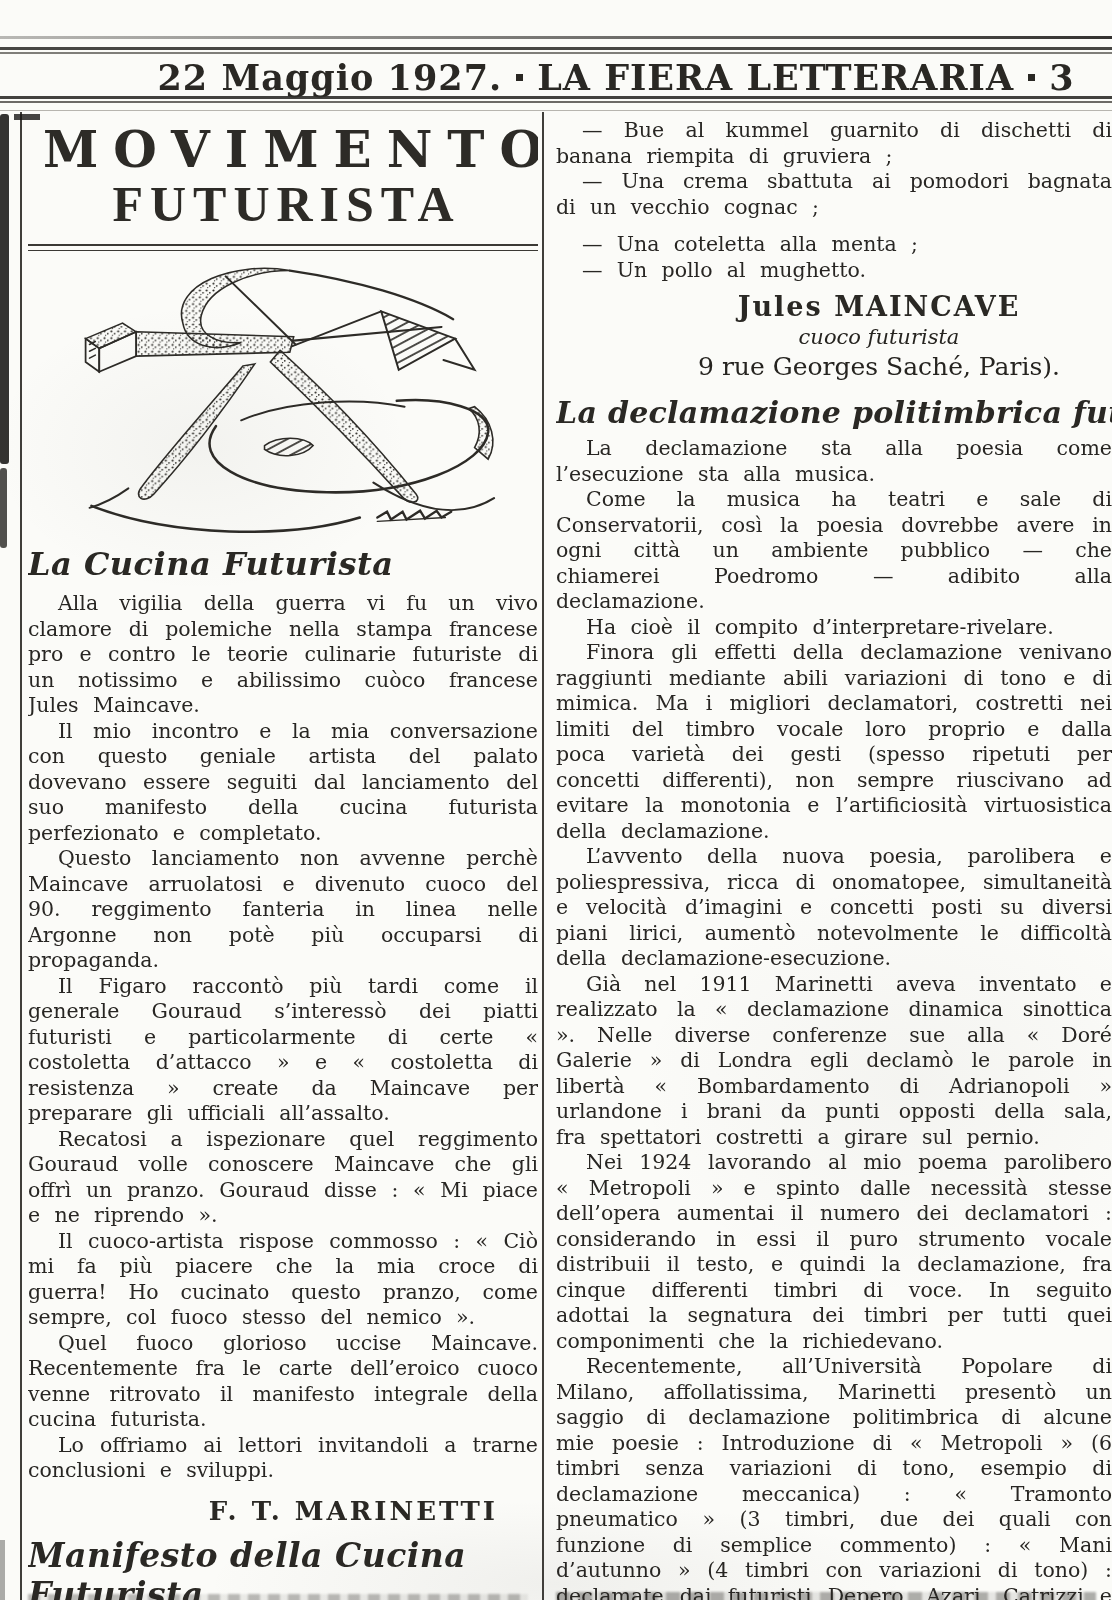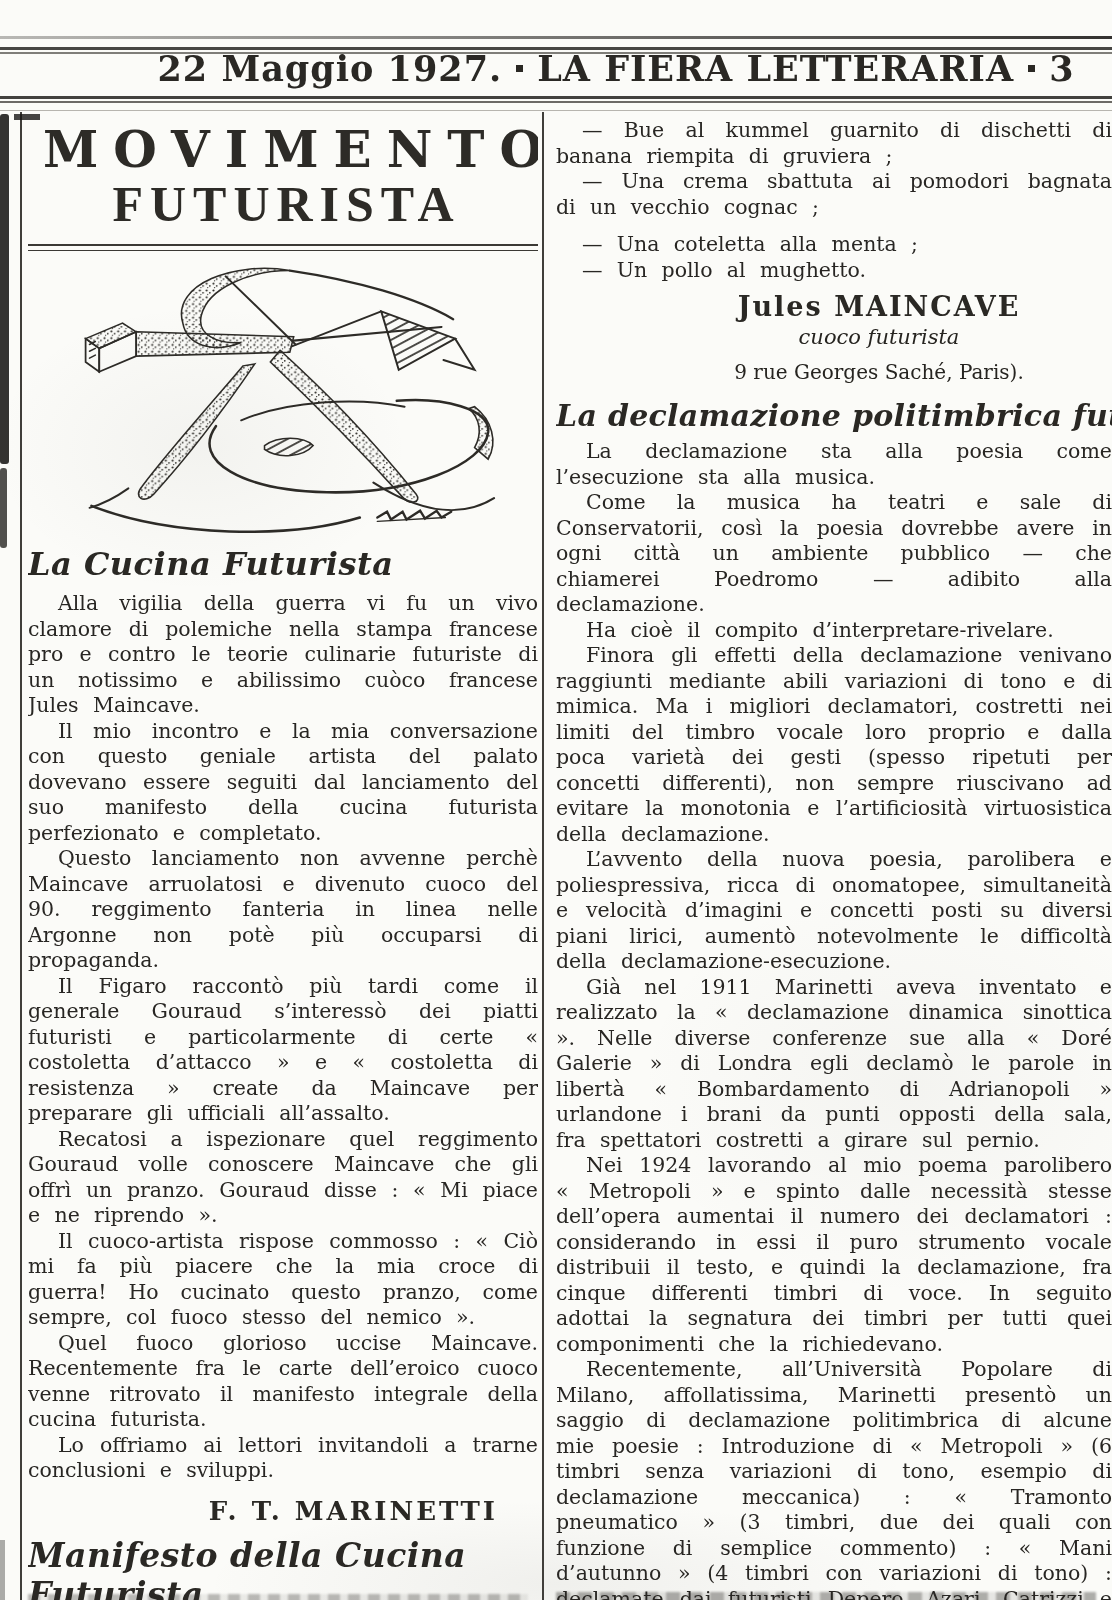--- a/index.html
+++ b/index.html
@@ -16,21 +16,21 @@
   
   .rule { position:absolute; left:0; right:0; }
   .rule-a { top:36px; height:3px; background:linear-gradient(90deg, rgba(60,58,54,.35), rgba(30,28,26,.9)); }
   .rule-b1 { top:47px; height:3px; background:#2e2c29; opacity:.88; }
   .rule-b2 { top:52px; height:2px; background:#4a4843; opacity:.7; }
   .rule-c1 { top:96px; height:3px; background:#2e2c29; opacity:.9; }
   .rule-c2 { top:101px; height:2px; background:#3c3a36; opacity:.75; }
   .rule-d  { top:110px; height:1px; background:#8a877f; opacity:.6; }
   
   .masthead {
-    position:absolute; top:48px; left:0; width:100%;
+    position:absolute; top:57px; left:0; width:100%;
     text-align:center; text-indent:120px;
     font-weight:bold; font-size:35px; letter-spacing:1px; color:#2a2824;
     white-space:nowrap;
   }
   .masthead .dot {
     display:inline-block; width:7px; height:7px; background:#2a2824;
     margin:0 14px 6px 14px; vertical-align:middle; text-indent:0;
   }
   
   .vrule { position:absolute; top:112px; height:1488px; width:2px; background:#403e3a; }
@@ -65,21 +65,21 @@
   .body p {
     margin:0; text-align:justify; text-indent:30px;
     font-size:20.5px; line-height:25.5px; word-spacing:.38em; color:#282623;
   }
   .body.menu p { text-indent:26px; }
   .body.menu p:nth-child(3) { margin-top:12px; }
   .byline { text-align:right; padding-right:40px; font-weight:bold; font-size:26px; letter-spacing:3px; margin:12px 0 2px 0; color:#2a2824; }
   .sig { text-align:center; padding-left:90px; margin:8px 0 2px 0; }
   .sig-name { font-weight:bold; font-size:27px; letter-spacing:2px; color:#2a2824; }
   .sig-role { font-style:italic; font-size:21px; margin-top:3px; }
-  .sig-addr { font-size:20px; margin-top:11px; }
+  .sig-addr { font-size:25px; margin-top:3px; }
 </style>
 </head>
 <body>
 
 <div class="page">
 
   <div class="rule rule-a"></div>
   <div class="rule rule-b1"></div>
   <div class="rule rule-b2"></div>
 

